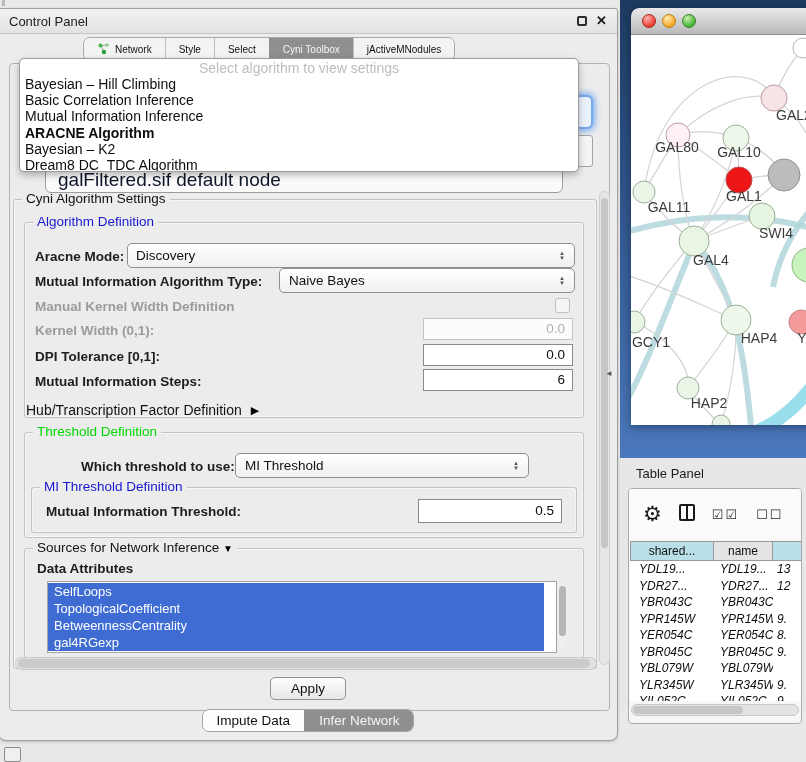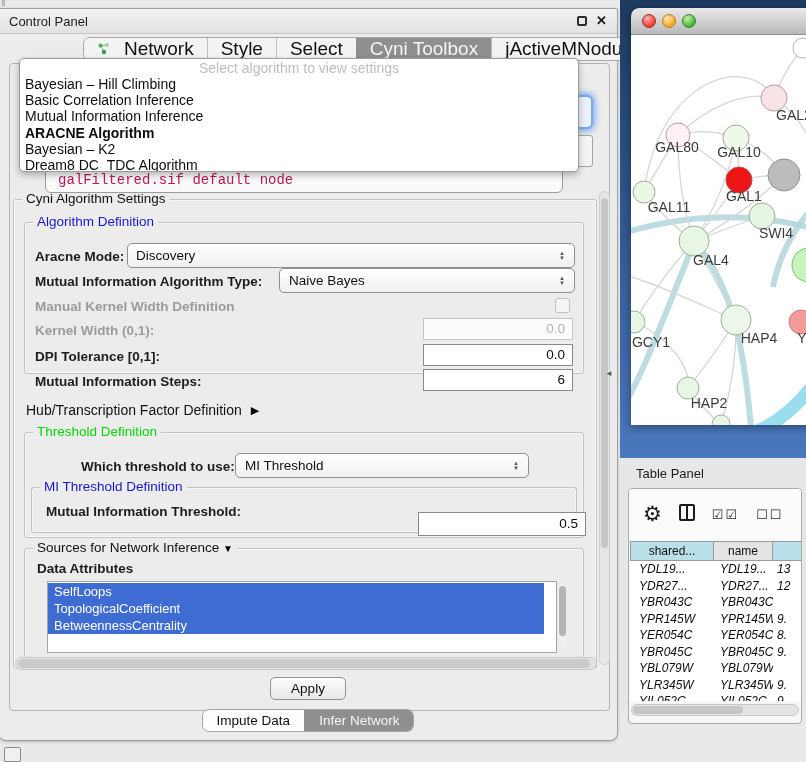--- a/index.html
+++ b/index.html
@@ -13,58 +13,58 @@
   .cp-titlebar { position:absolute; left:0; top:0; right:0; height:25px;
     background:linear-gradient(#f2f2f2,#e2e2e2); border-bottom:1px solid #c6c6c6;
     border-radius:3px 3px 0 0; display:flex; align-items:center; padding:0 10px; }
   .cp-title { font-size:13px; color:#1c1c1c; }
   .win-btns { margin-left:auto; display:flex; gap:9px; align-items:center; }
   .float-btn { width:10px; height:10px; border:2px solid #2b2b2b; border-radius:2px; display:inline-block; }
   .close-btn { font-size:13px; font-weight:bold; color:#1b1b1b; line-height:10px; }
 
   .tabstrip { position:absolute; left:84px; top:28px; display:flex; height:24px;
     border:1px solid #a8a8a8; border-radius:7px; overflow:hidden; background:#f3f3f3; }
-  .tab { display:flex; align-items:center; gap:14px; padding:0 13px; font-size:19px;
+  .tab { display:flex; align-items:center; gap:5px; padding:0 13px; font-size:10px;
     color:#111; border-left:1px solid #bdbdbd; background:#f3f3f3; white-space:nowrap; }
   .tab:first-child { border-left:none; }
   .tab.selected { background:#8f8f8f; color:#f5f5f5; border-left-color:#8f8f8f; }
 
   .content-outline { position:absolute; left:10px; top:54px; width:601px; height:648px;
     border:1px solid #b3b3b3; border-radius:4px; background:#ececec; }
 
   
   .glow-widget { position:absolute; left:576px; top:86px; width:18px; height:34px; z-index:4;
     border:2px solid #74a9ea; border-radius:6px; background:#eaf2fd;
     box-shadow:0 0 6px 2px rgba(90,150,240,.75); }
   .plain-widget { position:absolute; left:576px; top:126px; width:18px; height:32px; z-index:4;
     border:1px solid #a3a3a3; border-radius:3px; background:#f4f4f4; }
   .hidden-combo { position:absolute; left:46px; top:158px; width:518px; height:26px; z-index:5;
     border:1px solid #9c9c9c; border-radius:6px; background:#fafafa;
     display:flex; align-items:center; padding-left:12px; }
-  .hidden-combo span { font-size:14px; color:#be185d;font-family:Liberation Mono, monospace; }
+  .hidden-combo span { font-size:19px; color:#0f172a; }
 
   
   .popup { position:absolute; left:20px; top:49px; width:560px; height:114px; z-index:20;
     background:#ffffff; border:1px solid #9c9c9c; border-radius:5px;
     box-shadow:0 3px 7px rgba(0,0,0,.28); overflow:hidden; }
   .popup-prompt { height:16px; line-height:16px; text-align:center; font-size:14px; color:#bdbdbd; margin-top:1px; }
   .popup-item { height:16.2px; line-height:16.2px; padding-left:5px; font-size:14px; color:#0d0d0d; white-space:nowrap; }
   .popup-item.bold { font-weight:bold; }
 
   
   .group { position:absolute; border:1px solid #c2c2c2; border-radius:3px;
     box-shadow:inset 0 0 0 1px #f7f7f7; }
   .legend { position:absolute; top:-9px; left:8px; background:#ececec; padding:0 4px;
     font-size:13.5px; white-space:nowrap; }
   .legend.black { color:#111; }
   .legend.blue  { color:#1717d1; }
   .legend.green { color:#00d800; }
 
   .settings-group { left:14px; top:190px; width:584px; height:470px; }
-  .algdef-group { left:10px; top:22px; width:560px; height:152px; }
+  .algdef-group { left:10px; top:22px; width:560px; height:196px; }
   .threshold-group { left:10px; top:232px; width:560px; height:106px; }
   .mi-subgroup { left:6px; top:54px; width:546px; height:46px; }
   .sources-group { left:10px; top:348px; width:560px; height:112px; }
 
   .lbl { position:absolute; font-size:13.5px; white-space:nowrap; }
   .lbl.b { font-weight:bold; color:#1d1d1d; }
   .lbl.dis { font-weight:bold; color:#9b9b9b; }
 
   .combo { position:absolute; height:25px; border:1px solid #8f8f8f; border-radius:5px;
     background:linear-gradient(#ffffff,#f0f0f0); display:flex; align-items:center;
@@ -274,34 +274,35 @@
         <span>MI Threshold</span>
         <span class="spin">
             <span>▲</span>
             <span>▼</span>
           </span>
       </div>
 
       <div class="group mi-subgroup">
         <span class="legend blue">MI Threshold Definition</span>
         <span class="lbl b" style="left:14px; top:16px;">Mutual Information Threshold:</span>
-        <div class="field" style="left:386px; top:24px; width:168px; height:24px; line-height:22px;">0.5</div>
+        <div class="field" style="left:386px; top:11px; width:144px; height:24px; line-height:22px;">0.5</div>
       </div>
     </div>
 
     <div class="group sources-group">
       <span class="legend black">
         <span>Sources for Network Inference</span>
         <span class="tri" style="font-size:10px;">▼</span>
       </span>
       <span class="lbl b" style="left:12px; top:12px;">Data Attributes</span>
       <div class="attr-list">
           <div class="attr-item">SelfLoops</div>
           <div class="attr-item">TopologicalCoefficient</div>
           <div class="attr-item">BetweennessCentrality</div>
+          <div class="attr-item">gal4RGexp</div>
         </div>
       <div class="list-vscroll">
           <div class="thumb"></div>
         </div>
     </div>
   </div>
 
   <div class="vscroll">
       <div class="vthumb"></div>
     </div>

